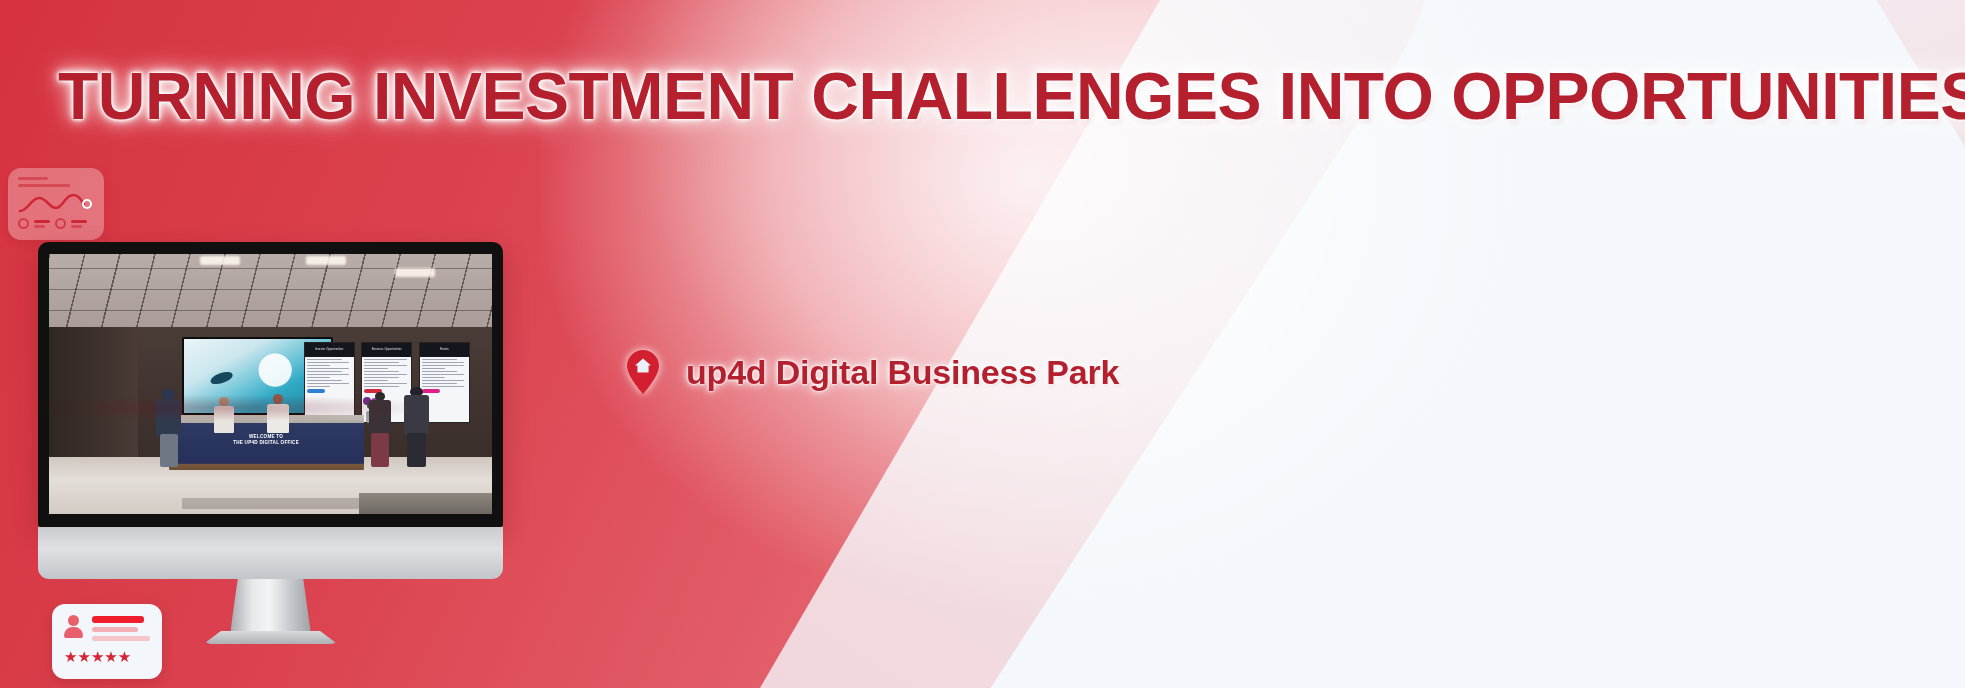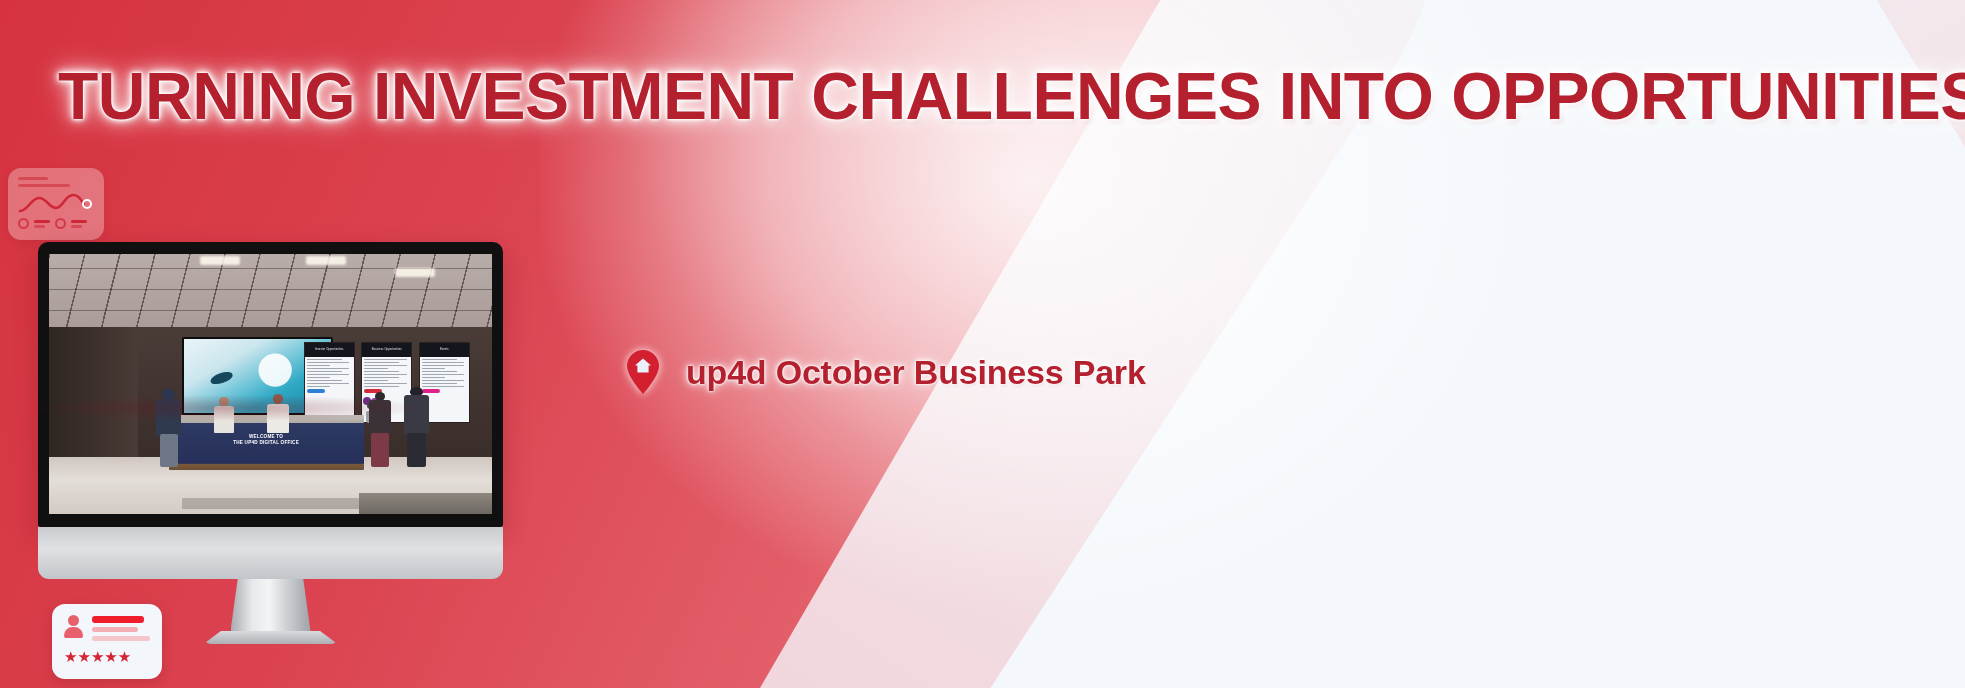--- a/index.html
+++ b/index.html
@@ -528,18 +528,18 @@
   <div id="info">
 
 
     <div class="info-row">
       <span class="info-icon">
         <svg width="34" height="46" viewBox="0 0 34 46" aria-hidden="true">
           <path d="M17 1 C8.2 1 1 8.1 1 16.8 C1 28 17 45 17 45 C17 45 33 28 33 16.8 C33 8.1 25.8 1 17 1 Z" fill="#D32030"></path>
           <path d="M17 9.5 L25 16.5 L22.6 16.5 L22.6 23.5 L11.4 23.5 L11.4 16.5 L9 16.5 Z" fill="#EAF1FA"></path>
         </svg>
       </span>
-      <span class="info-text">up4d October Business Park</span>
+      <span class="info-text">up4d Digital Business Park</span>
     </div>
 
   </div>
 
 </div>
 
 </body></html>

